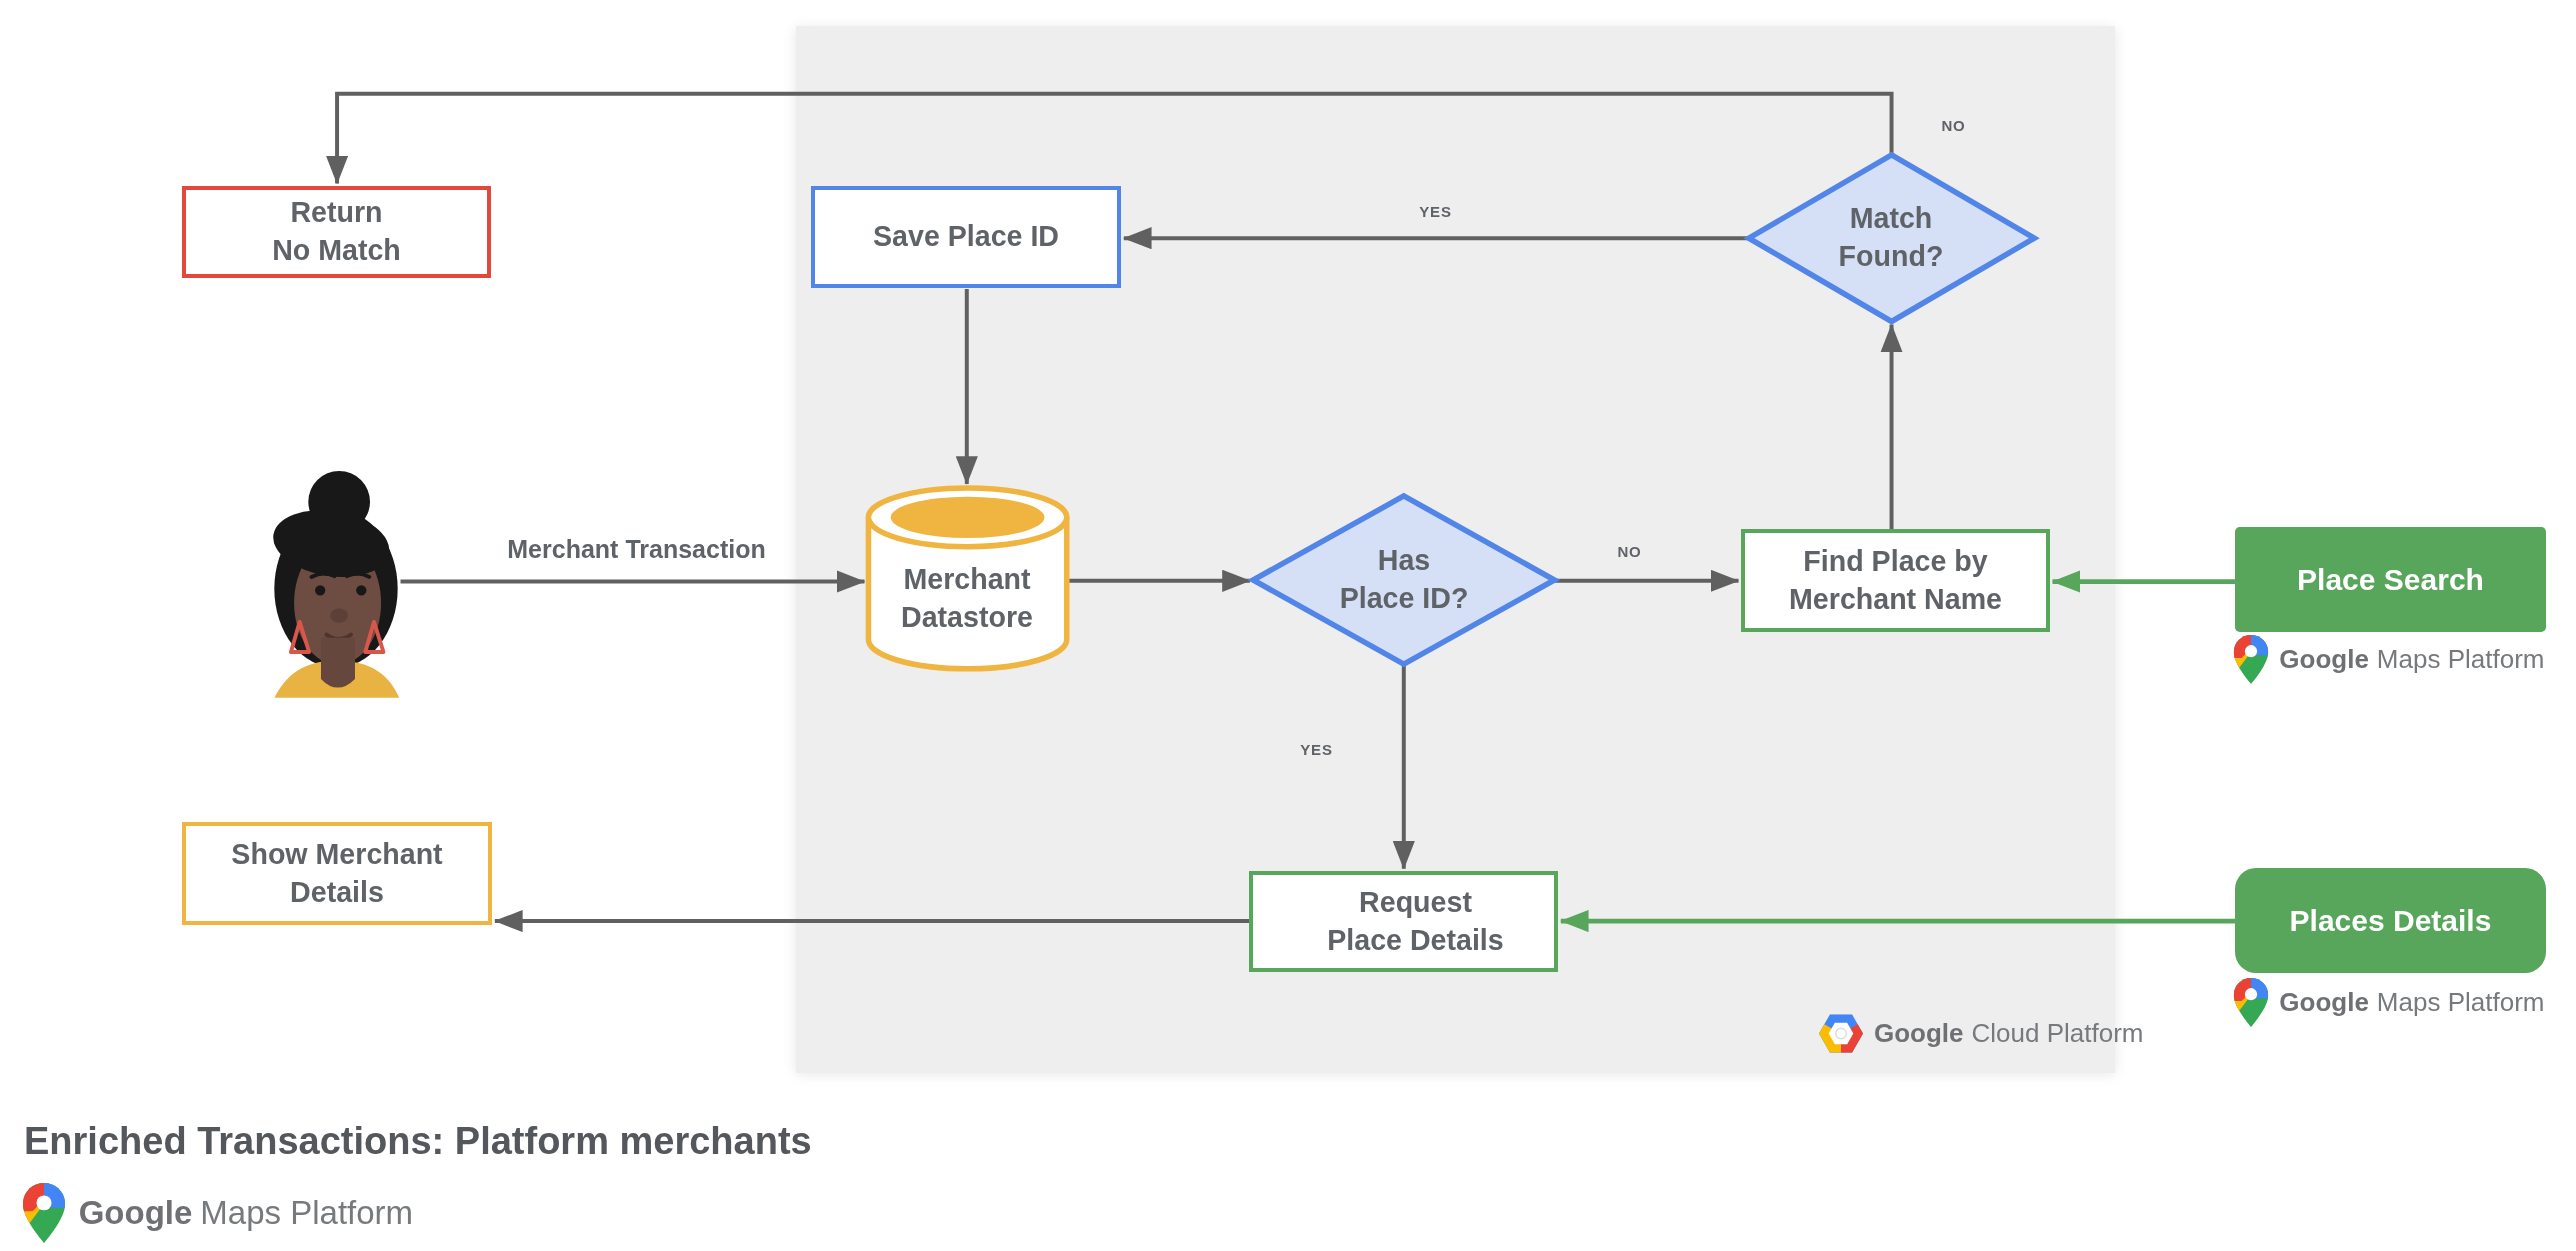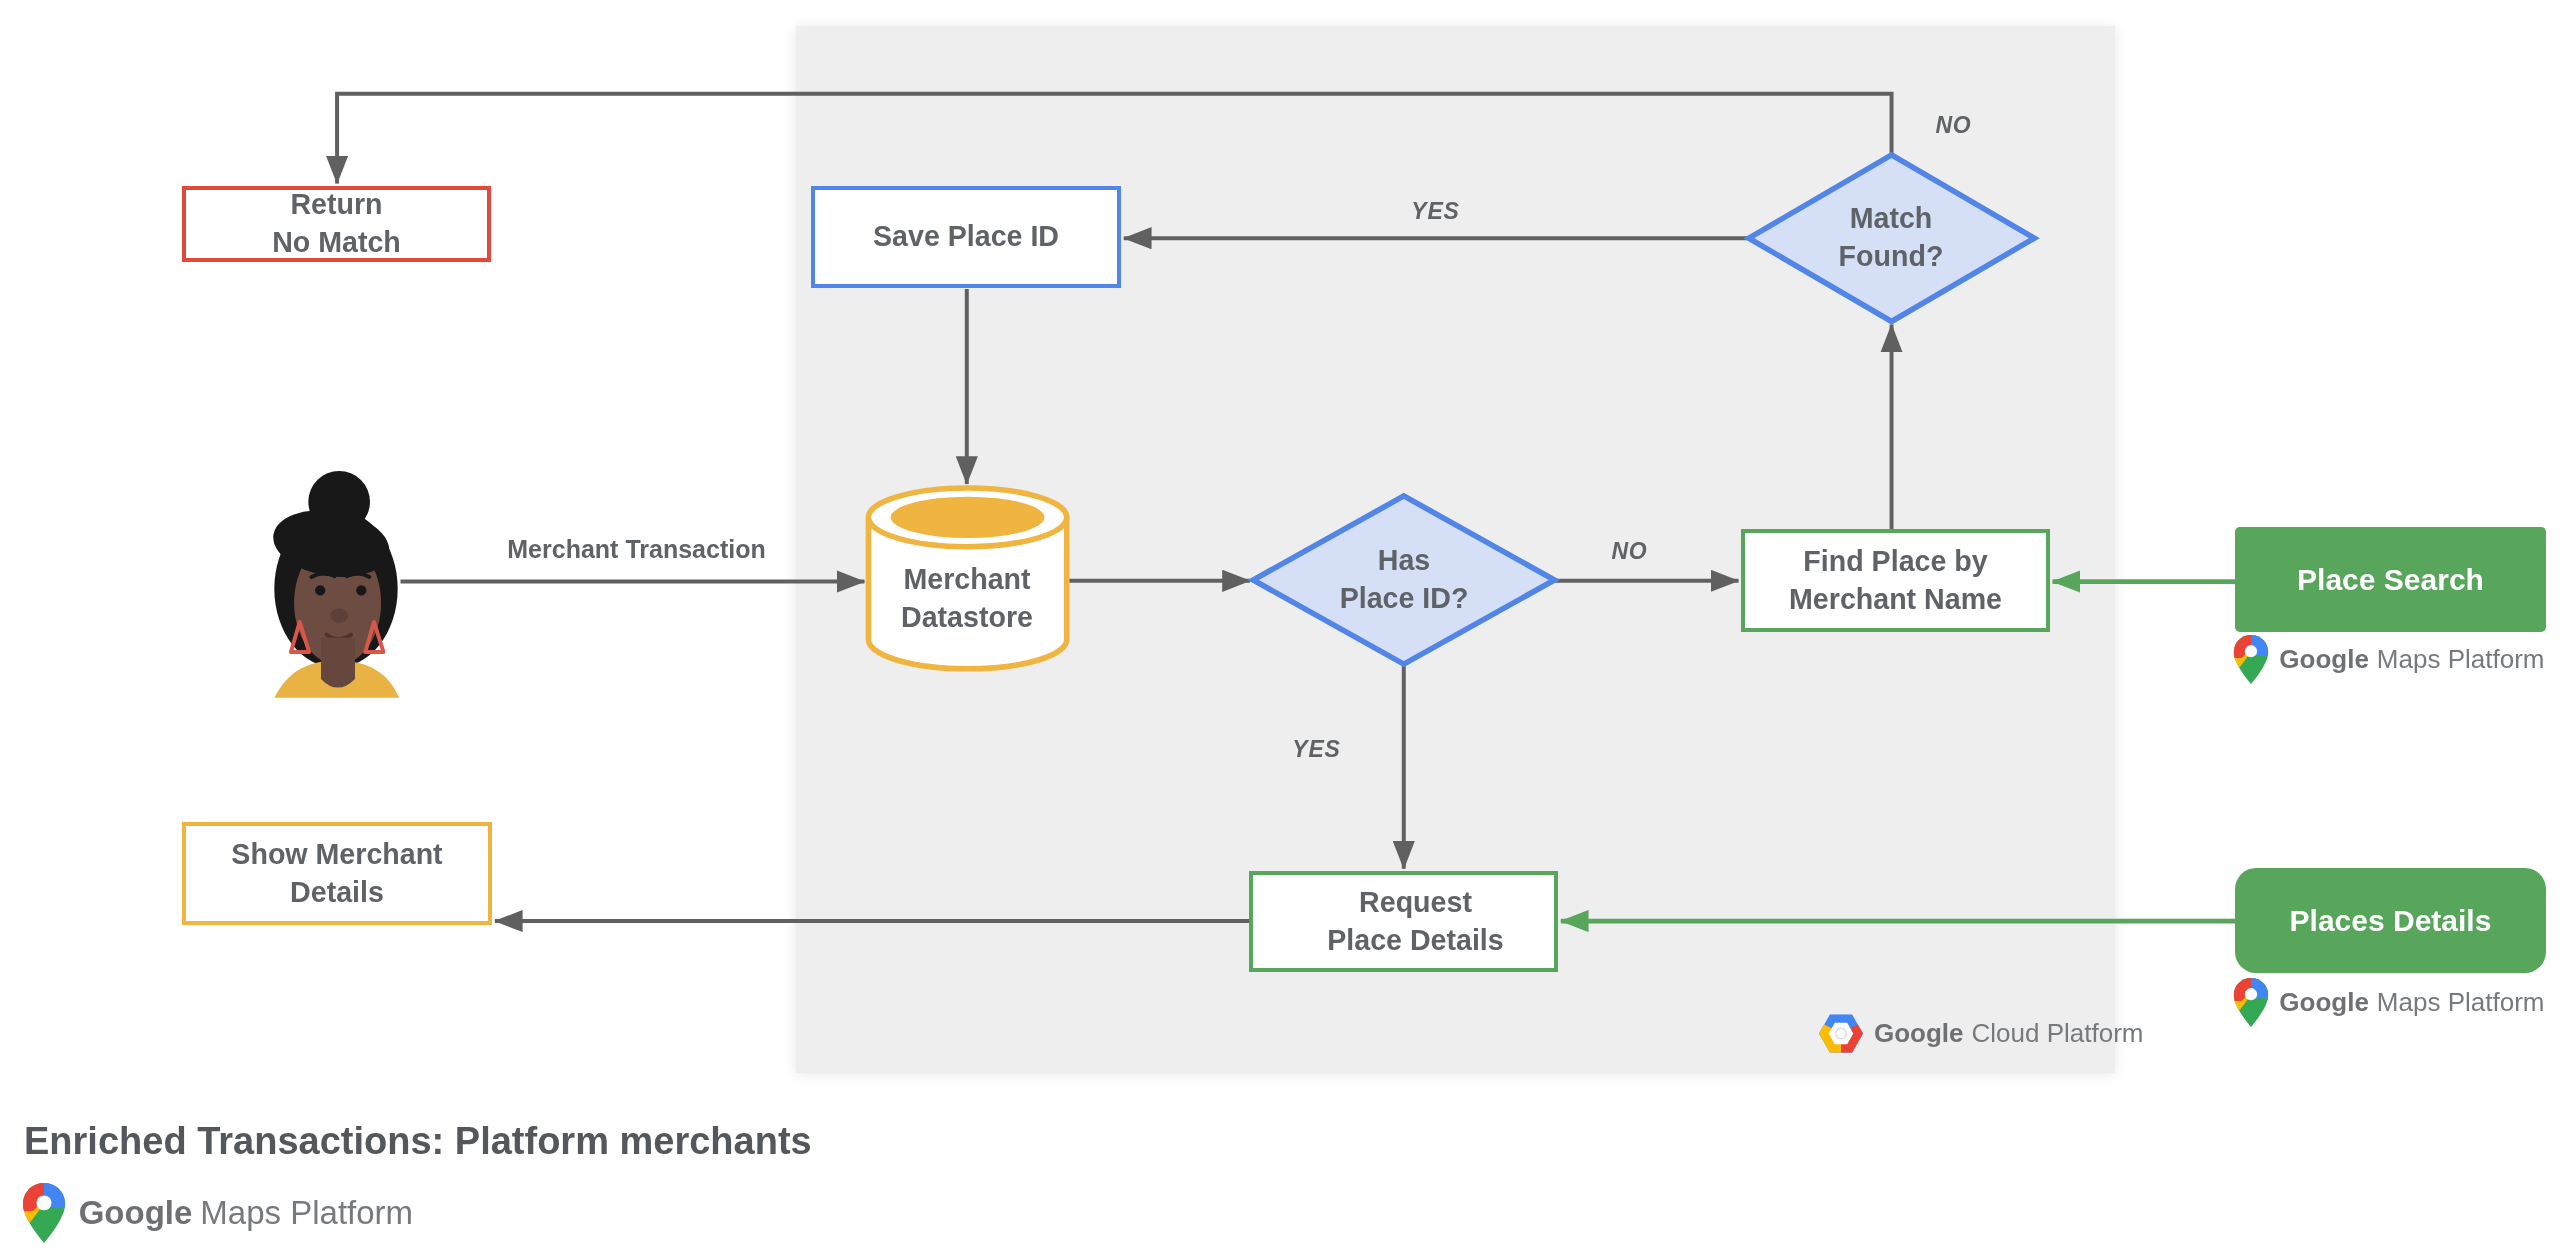--- a/index.html
+++ b/index.html
@@ -18,21 +18,21 @@
   .box,.btn,.dlabel{position:absolute;display:flex;align-items:center;justify-content:center;
         text-align:center;font-weight:bold;font-size:28.6px;line-height:1.32;
         color:var(--text);white-space:pre-line;}
   .box{background:#ffffff;box-sizing:border-box;}
   .box.red{border:4.8px solid var(--red);}
   .box.blue{border:4.8px solid var(--blue);}
   .box.green{border:4.8px solid var(--green);}
   .box.yellow{border:4.8px solid var(--yellow);}
   .btn{background:var(--green);color:#ffffff;border-radius:4.8px;font-size:30px;}
   .elabel{position:absolute;display:flex;align-items:center;justify-content:center;
-          font-size:23px;font-weight:bold;color:var(--text);letter-spacing:0.8px;font-style:italic;}
+          font-size:15px;font-weight:bold;color:var(--text);letter-spacing:0.8px;}
   .mtlabel{position:absolute;display:flex;align-items:center;justify-content:center;
            font-size:25px;font-weight:bold;color:var(--text);}
   .lockup{position:absolute;display:flex;align-items:center;}
   .lockup .lk-google{font-weight:bold;color:#6e7073;}
   .lockup .lk-rest{font-weight:normal;color:#777a7d;margin-left:8px;}
   .lockup.small{font-size:26px;}
   .lockup.small svg{margin-right:10.3px;}
   .lockup.big{font-size:33px;}
   .lockup.big svg{margin-right:12.7px;}
   .lockup.gcp{font-size:26px;}
@@ -122,21 +122,21 @@
       <circle cx="118" cy="154" r="6.5" fill="#181818"></circle>
       <ellipse cx="90" cy="186" rx="11" ry="9" fill="#5D4037"></ellipse>
       <path d="M74,210 Q89,221 105,210" stroke="#4E342E" stroke-width="5" fill="none" stroke-linecap="round"></path>
       <path d="M40,194 L29,232 L52,232 Z" fill="none" stroke="#D9564A" stroke-width="5" stroke-linejoin="round"></path>
       <path d="M134,194 L123,232 L146,232 Z" fill="none" stroke="#D9564A" stroke-width="5" stroke-linejoin="round"></path>
       <path d="M8,290 C28,250 58,243 88,243 C120,243 150,253 166,290 Z" fill="#E9B343"></path>
       <path d="M67,214 L67,266 Q88,288 110,266 L110,214 Z" fill="#66473E"></path>
     </svg>
   </div>
 
-  <div class="box red" style="left:182px;top:186px;width:309px;height:76px;">Return
+  <div class="box red" style="left:182px;top:186px;width:309px;height:92px;">Return
 No Match</div>
 
   <div class="box blue" style="left:811px;top:186px;width:310px;height:102px;">Save Place ID</div>
 
   <div class="box green" style="left:1741px;top:529px;width:309px;height:103px;">Find Place by
 Merchant Name</div>
 
   <div class="box green" style="left:1249px;top:871px;width:309px;height:101px;padding-left:24px;">Request
 Place Details</div>
 

